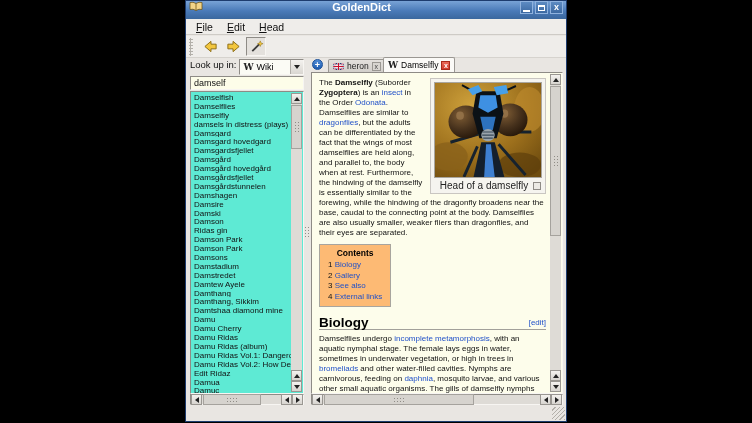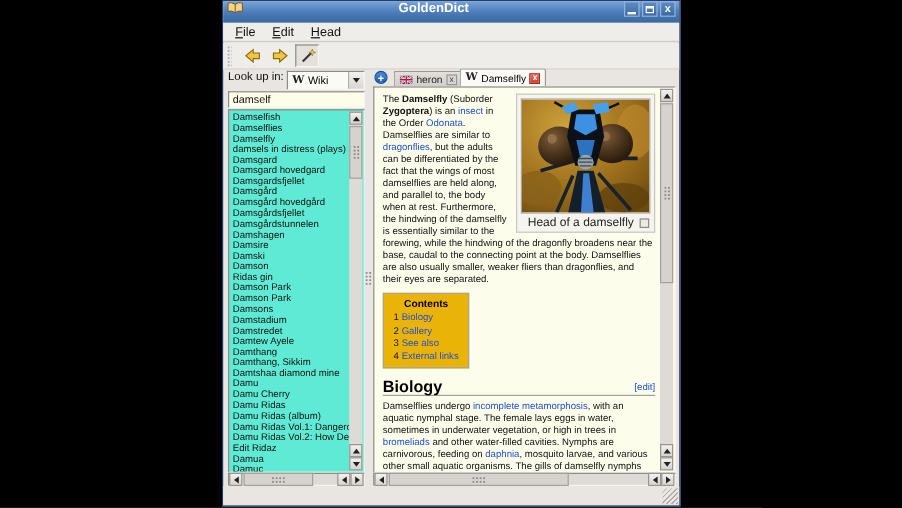--- a/index.html
+++ b/index.html
@@ -106,21 +106,21 @@
   .article-body .bold { font-weight:bold; }
   .article-body .link, .toc-link, .edit-link { color:#2050c8; }
 
   .thumb { float:right; width:116px; margin:0 0 3px 6px; background:#f5f4ef;
            border:1px solid #c9c6c1; padding:3px 3px 1px; }
   .thumb-img { width:108px; height:96px; border:1px solid #a9a69f; display:block; }
   .thumb-cap { position:relative; font-size:10px; line-height:9px; text-align:center; padding:3px 10px 2px 2px; color:#222; }
   .magnify { position:absolute; right:1px; bottom:2px; width:8px; height:8px;
              border:1px solid #8f8c86; background:#eceae4; }
 
-  .toc-box { display:inline-block; border:1px solid #a8a59e; background:#eab308;
+  .toc-box { display:inline-block; border:1px solid #a8a59e; background:#fdba74;
              padding:3px 8px 4px; margin:6px 0 4px; }
   .toc-title { font-weight:bold; font-size:8.5px; text-align:center; margin-bottom:2px; color:#000; }
   .toc-row { font-size:8px; line-height:10.5px; }
   .toc-num { color:#111; }
 
   .sect-head { clear:both; display:flex; align-items:flex-end; justify-content:space-between;
                border-bottom:1px solid #a2a09a; margin:7px 0 4px; padding-bottom:1px; }
   .sect-title { font-size:13.5px; font-weight:bold; color:#000; }
   .edit-link { font-size:8px; }
 

